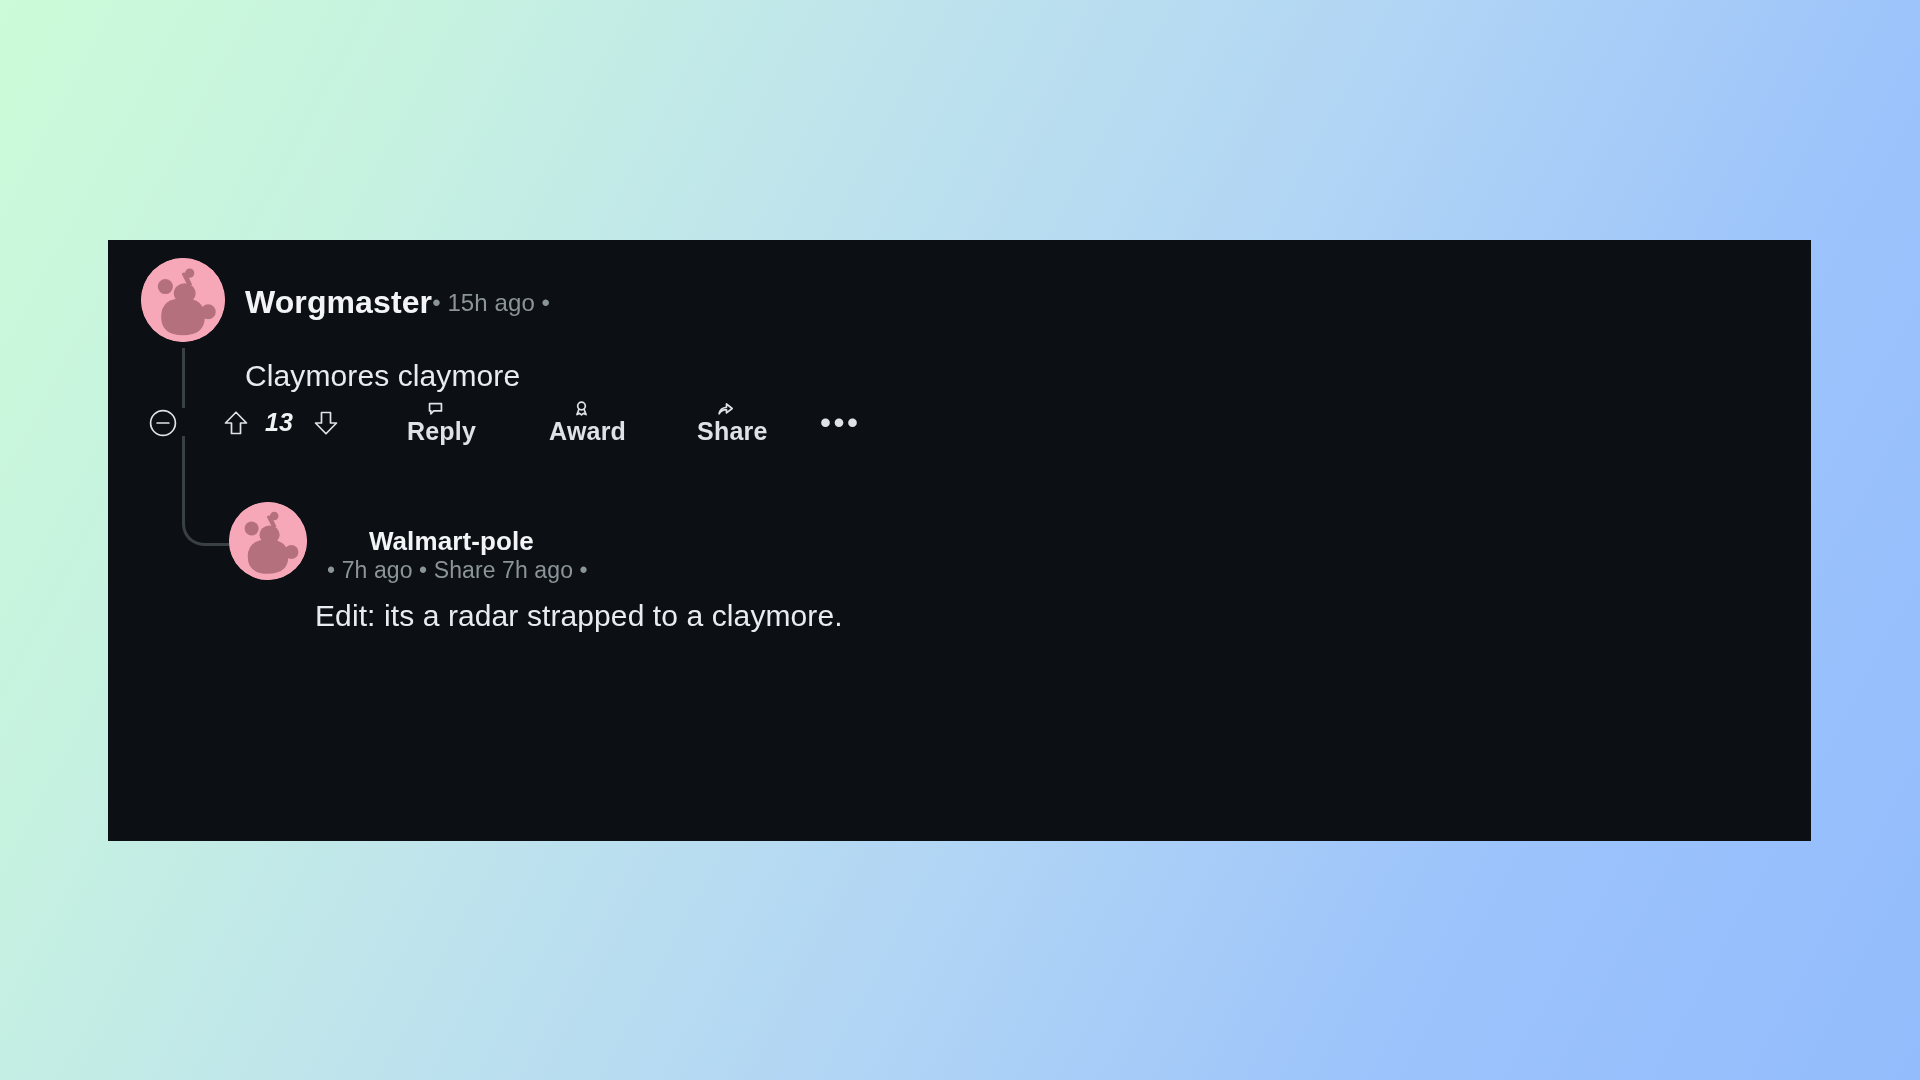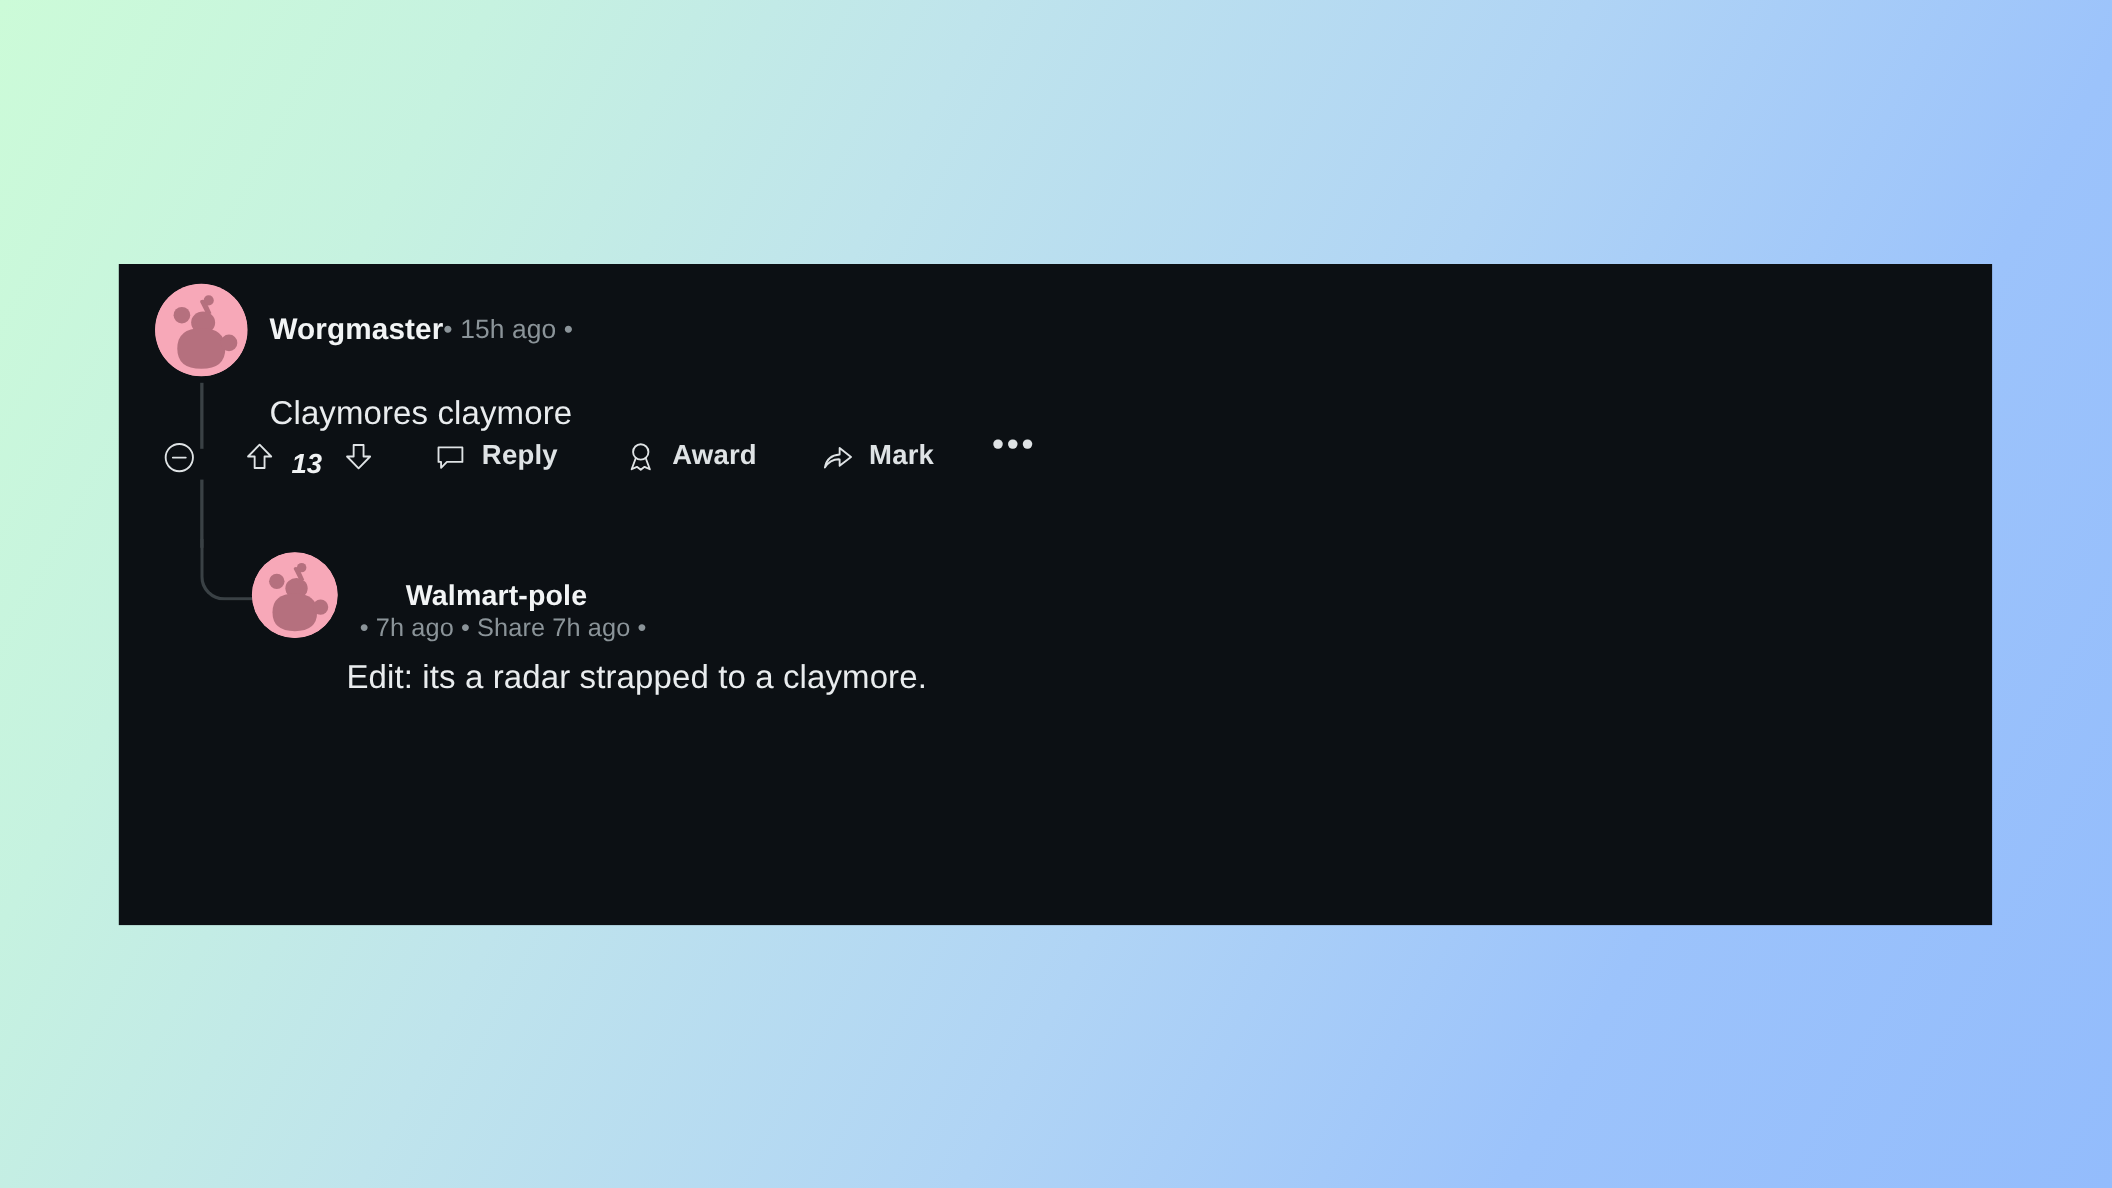--- a/index.html
+++ b/index.html
@@ -62,21 +62,21 @@
     display: flex;
     align-items: center;
     white-space: nowrap;
   }
   #header-worgmaster { left: 137px; top: 44px; }
   #header-walmartpole { left: 207px; top: 286px; flex-direction: column; }
 
   .author {
     color: #f2f4f5;
     font-weight: bold;
-    font-size: 27px;
+    font-size: 32px;
     letter-spacing: .1px;
   }
   #header-walmartpole .author { font-size: 26px; }
 
   .meta {
     color: #8b9499;
     font-size: 24px;
     letter-spacing: .1px;
   }
   #header-walmartpole .meta { font-size: 23px; margin-left: 12px; }
@@ -131,23 +131,25 @@
   #action-bar {
     position: absolute;
     left: 32px;
     top: 150px;
     display: flex;
     align-items: center;
   }
 
   .act {
     display: flex;
+    align-items: center;
     height: 46px;
     color: #dfe3e5;
     cursor: pointer;
+    flex-direction: column;
   }
   .act-label {
     font-size: 25px;
     font-weight: bold;
     margin-left: 13px;
     letter-spacing: .2px;
   }
 
   #collapse-btn { width: 46px; justify-content: center; }
   #vote-group { display: flex; align-items: center; margin-left: 30px; }
@@ -247,21 +249,21 @@
           <circle cx="12" cy="8.4" r="5.4"></circle>
           <path d="M8.4 13 L5.6 20.6 L9.3 18.9 L12 21 L14.7 18.9 L18.4 20.6 L15.6 13"></path>
         </svg>
         <span class="act-label">Award</span>
       </div>
 
       <div class="act" id="share-btn">
         <svg class="ico" width="31" height="31" viewBox="0 0 24 24" fill="none" stroke="#dfe3e5" stroke-width="1.7" stroke-linejoin="round" stroke-linecap="round">
           <path d="M3 19.4 q1.6 -8.6 10.4 -9.2 V5.6 L21.4 12 l-8 6.2 v-4.6 q-6.6 -.3 -10.4 5.8z"></path>
         </svg>
-        <span class="act-label">Mark</span>
+        <span class="act-label">Share</span>
       </div>
 
       <div class="act" id="more-btn">
         <span>•••</span>
       </div>
 
     </div>
 
     <div class="avatar" id="avatar-walmartpole">
       <svg viewBox="0 0 100 100">

